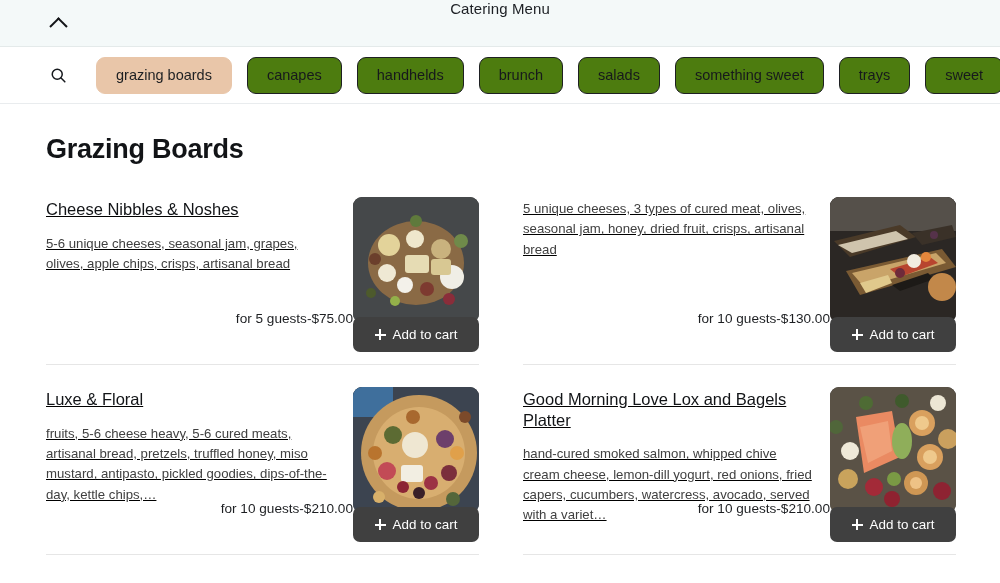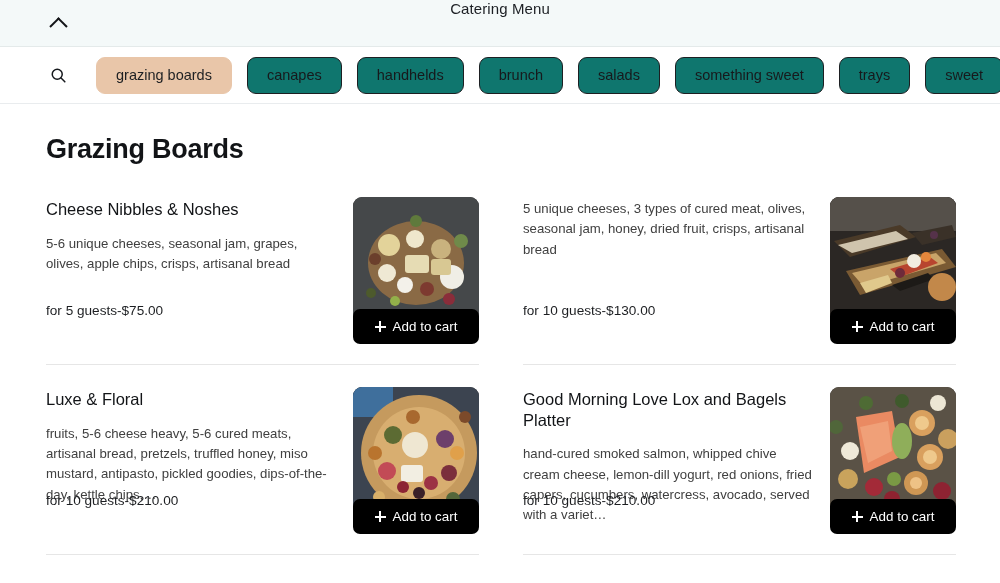--- a/index.html
+++ b/index.html
@@ -72,21 +72,21 @@
     align-items: center;
     justify-content: center;
     cursor: pointer;
   }
   .tab {
     flex: 0 0 auto;
     height: 37px;
     padding: 0 19px;
     border: 1px solid #1d1f22;
     border-radius: 9px;
-    background: #0f766e;
+    background: #4d7c0f;
     color: #17191c;
     font-size: 14.5px;
     display: flex;
     align-items: center;
     justify-content: center;
     cursor: pointer;
     line-height: 1;
   }
   .tab.active {
     background: #e9c6a9;
@@ -103,20 +103,21 @@
     font-weight: 700;
     color: #121417;
     letter-spacing: -.25px;
     margin-bottom: 32px;
   }
 
   .grid {
     display: grid;
     grid-template-columns: 1fr 1fr;
     column-gap: 44px;
+    text-decoration: underline;
   }
 
   .card {
     border-bottom: 1px solid #e6e6e6;
     padding-bottom: 20px;
     margin-bottom: 22px;
     position: relative;
     min-height: 168px;
   }
   .card-top {
@@ -146,36 +147,35 @@
     overflow: hidden;
     background: #3b3a38;
     position: relative;
   }
   .thumb svg { display: block; width: 126px; height: 126px; }
 
   .card-bottom {
     position: absolute;
     left: 0;
     right: 0;
-    bottom: 20px;
-    display: flex;
-    align-items: center;
-    justify-content: space-between;
-    gap: 36px;
+    bottom: 12px;
+    display: flex;
+    align-items: center;
+    justify-content: flex-end;
   }
   .price {
     font-size: 13.6px;
     color: #1d1f22;
   }
   .add-btn {
     width: 126px;
     height: 35px;
     border: none;
     border-radius: 7px;
-    background: #000000;
+    background: #404040;
     color: #ffffff;
     font-family: "Liberation Sans", sans-serif;
     font-size: 13.4px;
     display: flex;
     align-items: center;
     justify-content: center;
     gap: 7px;
     cursor: pointer;
     margin-top: 32px;
   }

